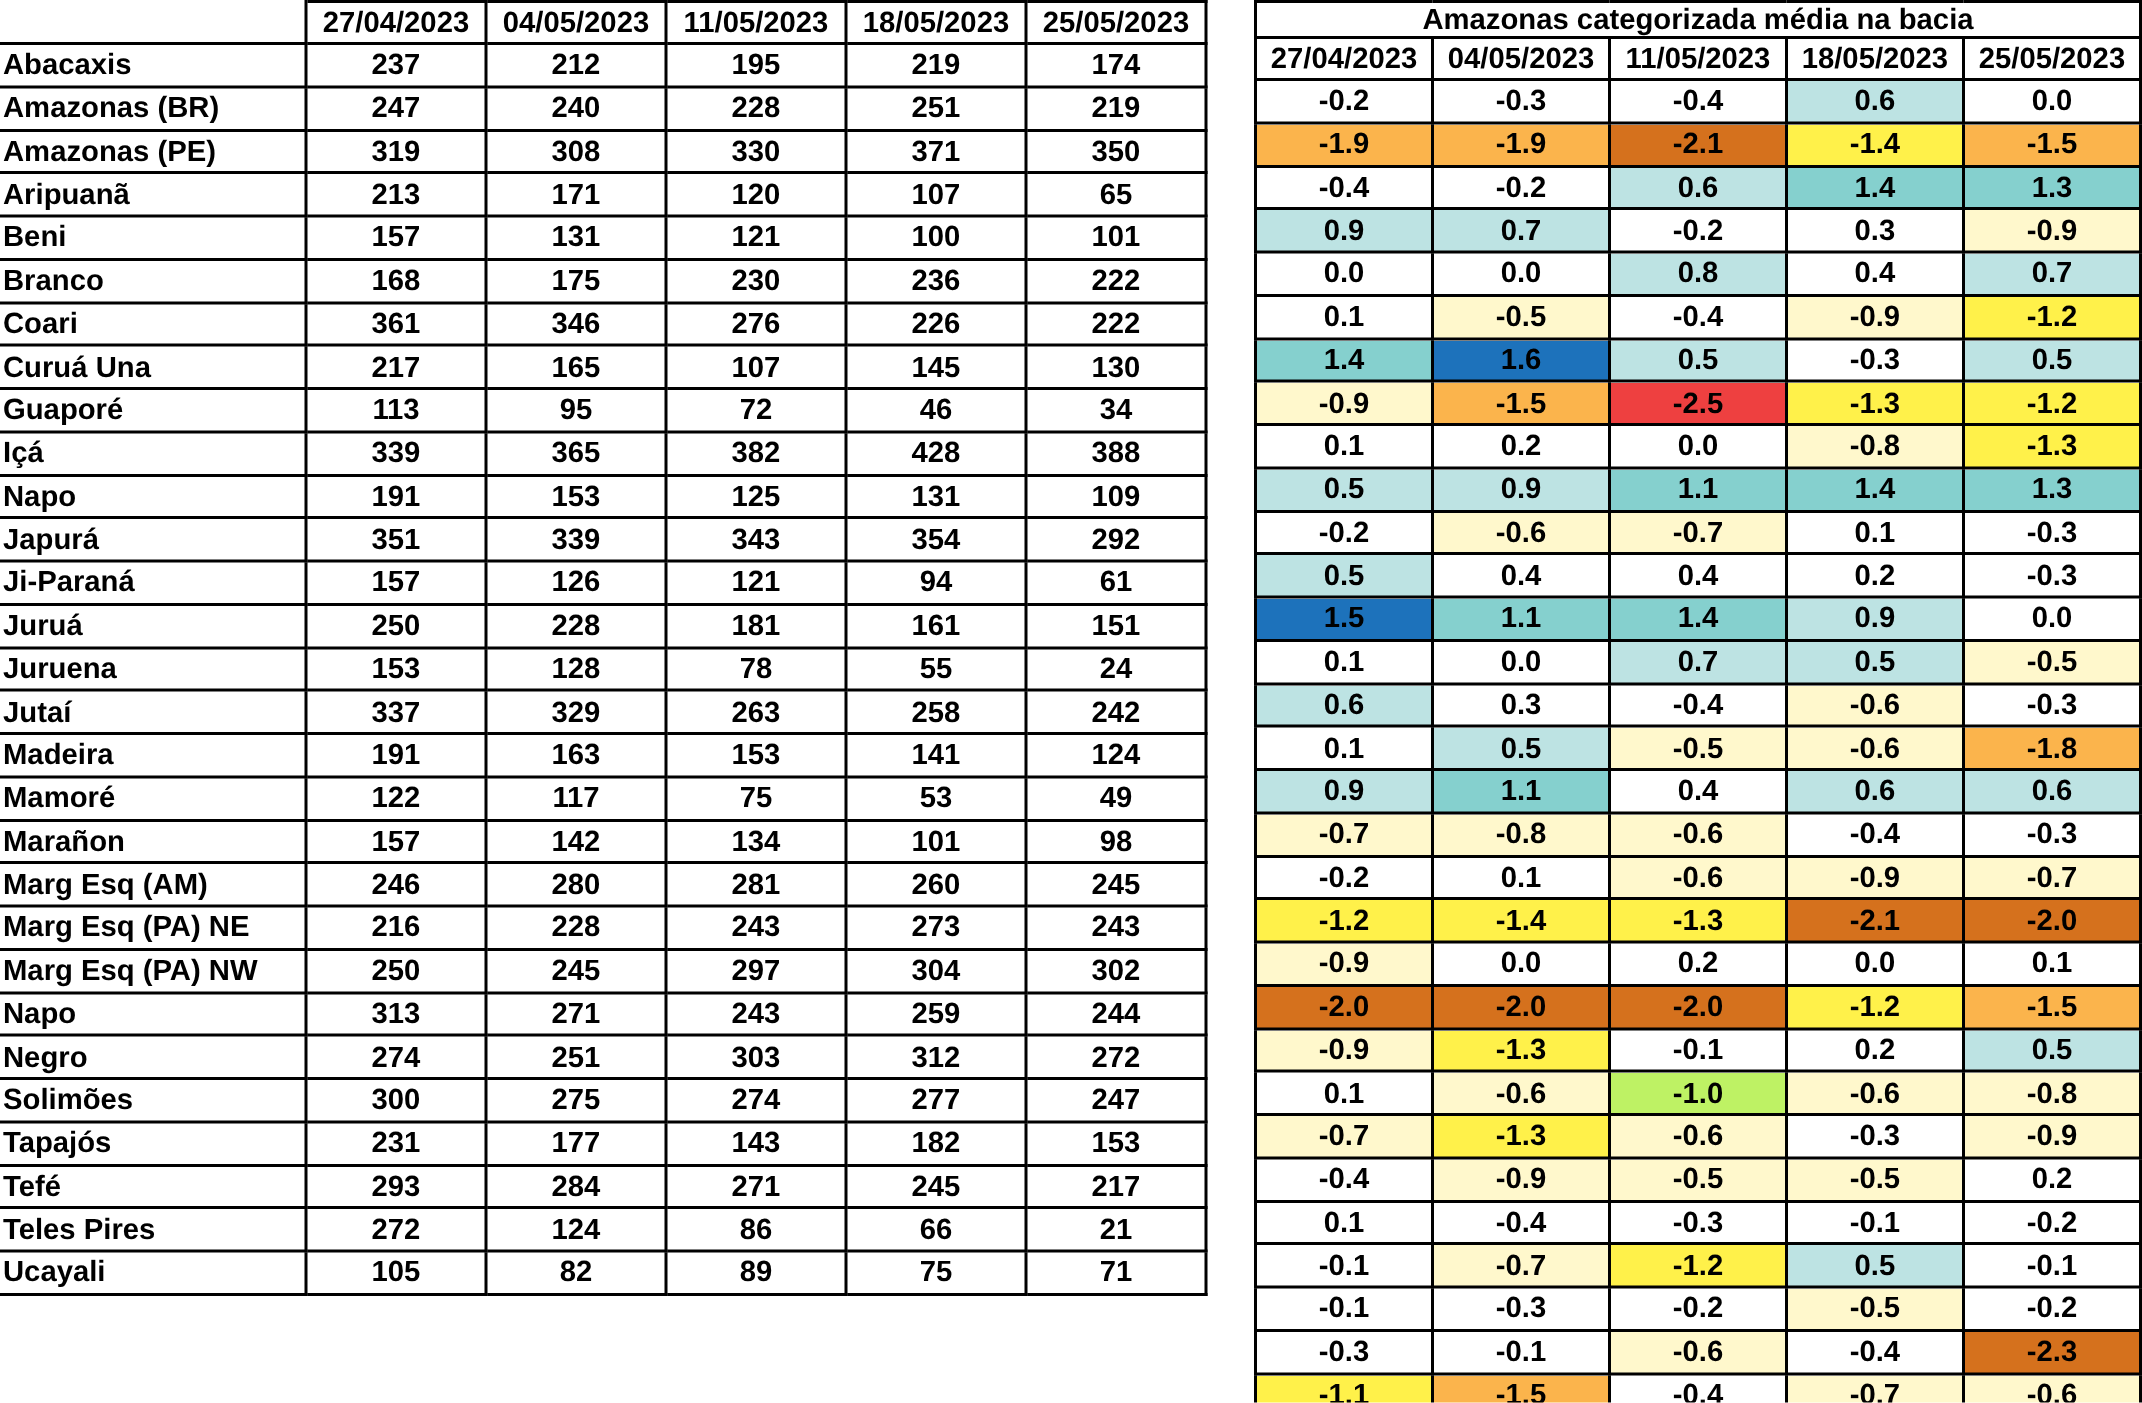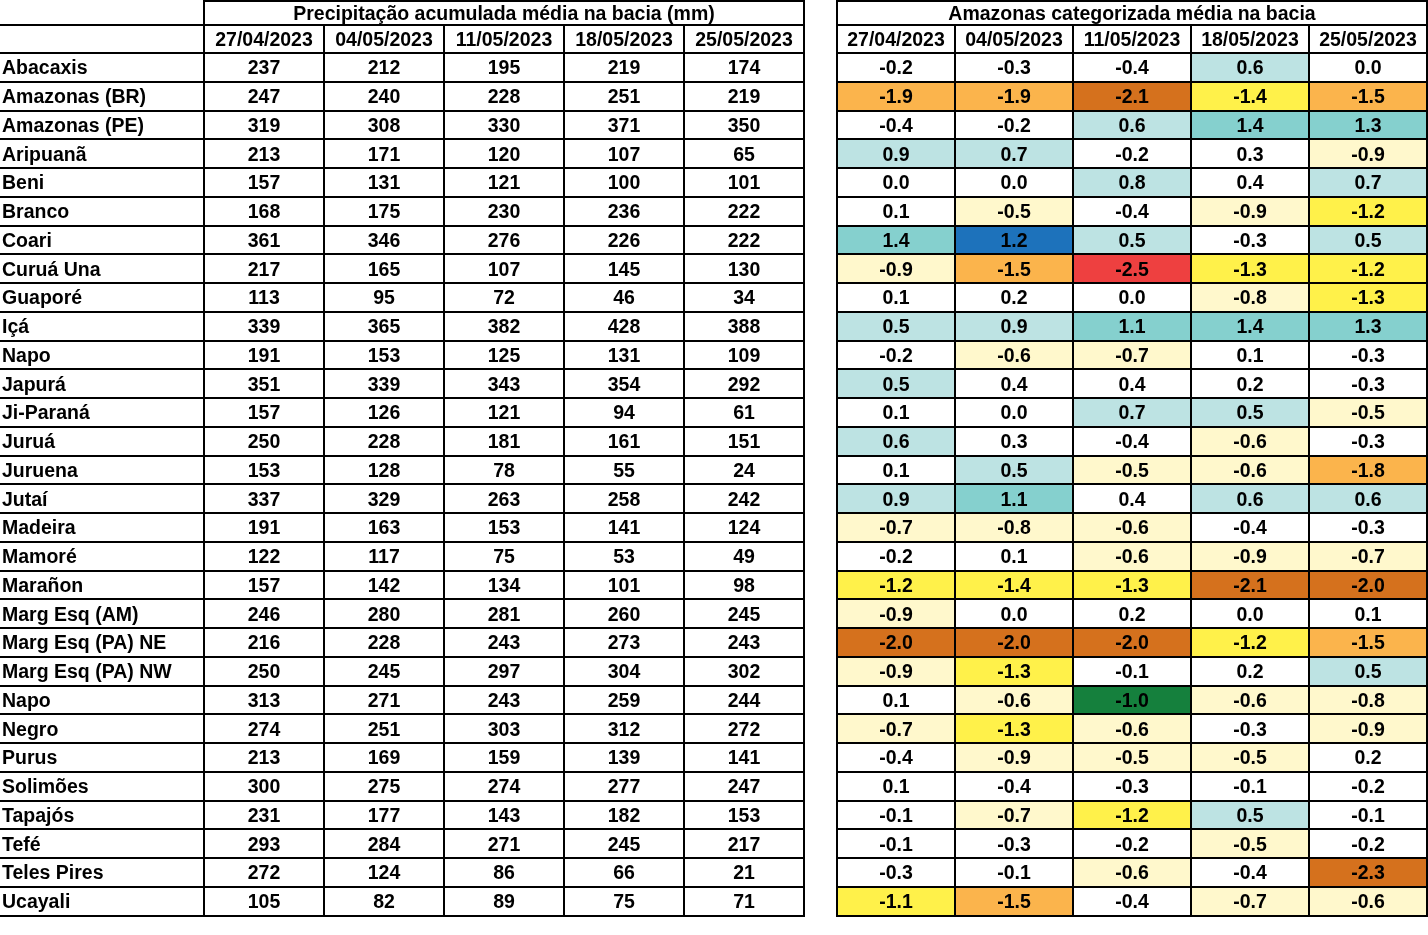--- a/index.html
+++ b/index.html
@@ -26,24 +26,20 @@
 <table class="tbl" id="precip">
   <colgroup>
       <col class="name">
       <col class="v">
       <col class="v">
       <col class="v">
       <col class="v">
       <col class="v">
     </colgroup>
   <tbody id="precip-body">
-    <tr class="head1">
-      <td class="blank"></td>
-      <td class="title" colspan="5">Precipitação acumulada média na bacia (mm)</td>
-    </tr>
     <tr class="head2">
       <td class="blank"></td>
       <td class="hdr">27/04/2023</td>
       <td class="hdr">04/05/2023</td>
       <td class="hdr">11/05/2023</td>
       <td class="hdr">18/05/2023</td>
       <td class="hdr">25/05/2023</td>
     </tr>
   <tr>
         <td class="name">Abacaxis</td>
@@ -231,28 +227,20 @@
       </tr>
       <tr>
         <td class="name">Negro</td>
         <td>274</td>
         <td>251</td>
         <td>303</td>
         <td>312</td>
         <td>272</td>
       </tr>
       <tr>
-        <td class="name">Purus</td>
-        <td>213</td>
-        <td>169</td>
-        <td>159</td>
-        <td>139</td>
-        <td>141</td>
-      </tr>
-      <tr>
         <td class="name">Solimões</td>
         <td>300</td>
         <td>275</td>
         <td>274</td>
         <td>277</td>
         <td>247</td>
       </tr>
       <tr>
         <td class="name">Tapajós</td>
         <td>231</td>
@@ -344,21 +332,21 @@
       </tr>
       <tr>
         <td style="background: rgb(255, 255, 255);">0.1</td>
         <td style="background: rgb(255, 248, 204);">-0.5</td>
         <td style="background: rgb(255, 255, 255);">-0.4</td>
         <td style="background: rgb(255, 248, 204);">-0.9</td>
         <td style="background: rgb(255, 241, 74);">-1.2</td>
       </tr>
       <tr>
         <td style="background: rgb(133, 208, 206);">1.4</td>
-        <td style="background: rgb(29, 114, 187);">1.2</td>
+        <td style="background: rgb(29, 114, 187);">1.6</td>
         <td style="background: rgb(189, 227, 227);">0.5</td>
         <td style="background: rgb(255, 255, 255);">-0.3</td>
         <td style="background: rgb(189, 227, 227);">0.5</td>
       </tr>
       <tr>
         <td style="background: rgb(255, 248, 204);">-0.9</td>
         <td style="background: rgb(251, 180, 76);">-1.5</td>
         <td style="background: rgb(238, 64, 64);">-2.5</td>
         <td style="background: rgb(255, 241, 74);">-1.3</td>
         <td style="background: rgb(255, 241, 74);">-1.2</td>
@@ -383,20 +371,27 @@
         <td style="background: rgb(255, 248, 204);">-0.7</td>
         <td style="background: rgb(255, 255, 255);">0.1</td>
         <td style="background: rgb(255, 255, 255);">-0.3</td>
       </tr>
       <tr>
         <td style="background: rgb(189, 227, 227);">0.5</td>
         <td style="background: rgb(255, 255, 255);">0.4</td>
         <td style="background: rgb(255, 255, 255);">0.4</td>
         <td style="background: rgb(255, 255, 255);">0.2</td>
         <td style="background: rgb(255, 255, 255);">-0.3</td>
+      </tr>
+      <tr>
+        <td style="background: rgb(29, 114, 187);">1.5</td>
+        <td style="background: rgb(133, 208, 206);">1.1</td>
+        <td style="background: rgb(133, 208, 206);">1.4</td>
+        <td style="background: rgb(189, 227, 227);">0.9</td>
+        <td style="background: rgb(255, 255, 255);">0.0</td>
       </tr>
       <tr>
         <td style="background: rgb(255, 255, 255);">0.1</td>
         <td style="background: rgb(255, 255, 255);">0.0</td>
         <td style="background: rgb(189, 227, 227);">0.7</td>
         <td style="background: rgb(189, 227, 227);">0.5</td>
         <td style="background: rgb(255, 248, 204);">-0.5</td>
       </tr>
       <tr>
         <td style="background: rgb(189, 227, 227);">0.6</td>
@@ -457,21 +452,21 @@
       <tr>
         <td style="background: rgb(255, 248, 204);">-0.9</td>
         <td style="background: rgb(255, 241, 74);">-1.3</td>
         <td style="background: rgb(255, 255, 255);">-0.1</td>
         <td style="background: rgb(255, 255, 255);">0.2</td>
         <td style="background: rgb(189, 227, 227);">0.5</td>
       </tr>
       <tr>
         <td style="background: rgb(255, 255, 255);">0.1</td>
         <td style="background: rgb(255, 248, 204);">-0.6</td>
-        <td style="background: #15803d;">-1.0</td>
+        <td style="background: #bef264;">-1.0</td>
         <td style="background: rgb(255, 248, 204);">-0.6</td>
         <td style="background: rgb(255, 248, 204);">-0.8</td>
       </tr>
       <tr>
         <td style="background: rgb(255, 248, 204);">-0.7</td>
         <td style="background: rgb(255, 241, 74);">-1.3</td>
         <td style="background: rgb(255, 248, 204);">-0.6</td>
         <td style="background: rgb(255, 255, 255);">-0.3</td>
         <td style="background: rgb(255, 248, 204);">-0.9</td>
       </tr>

